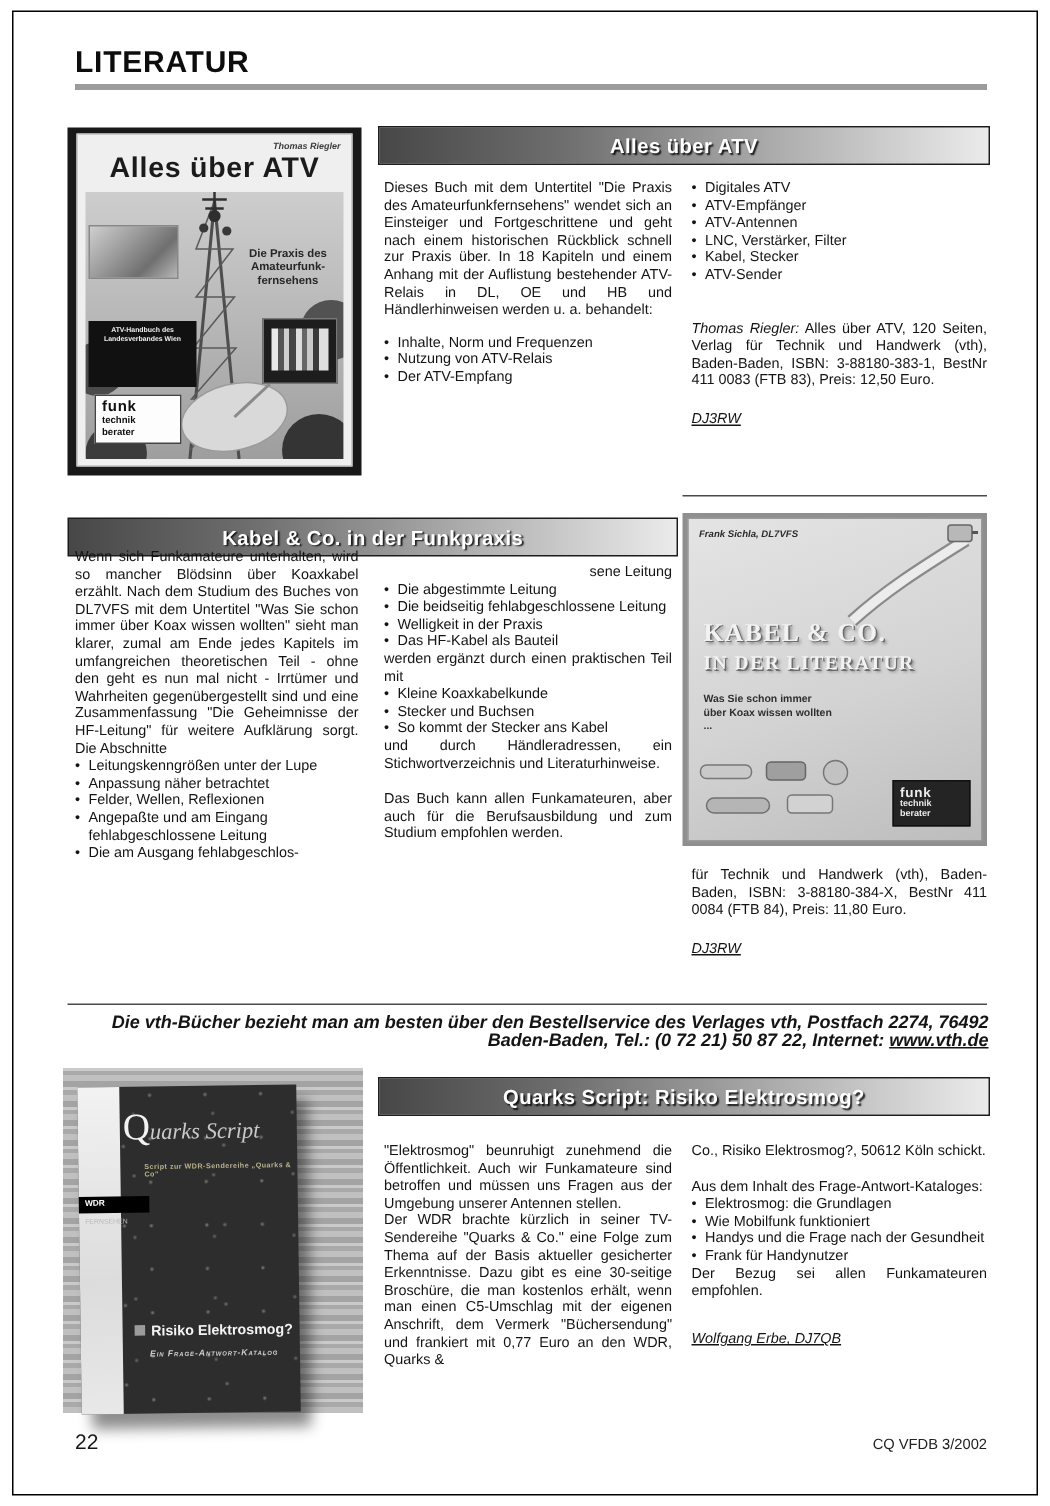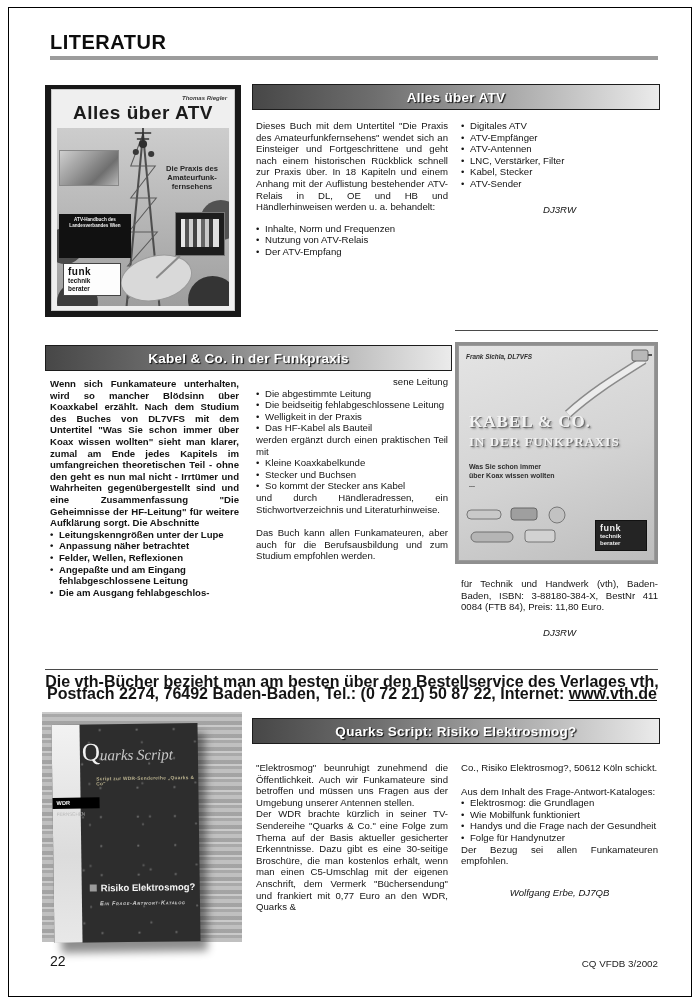--- a/index.html
+++ b/index.html
@@ -23,26 +23,26 @@
   .txt{font-size:9.6px;line-height:11.6px;color:#141414;}
   .para{text-align:justify;margin:0;}
   .gap10{margin-top:10px;}
   .gap24{margin-top:24px;}
   .gap12{margin-top:12px;}
   .bullet{display:flex;}
   .dot{flex:0 0 9px;width:9px;}
   .btxt{flex:1;}
   .plain-line{padding-left:9px;text-align:right;}
   .it{font-style:italic;}
-  .sig{font-style:italic;text-align:center;margin-top:14px;}
+  .sig{font-style:italic;text-align:left;margin-top:14px;text-decoration:underline;}
   .divider{position:absolute;height:1px;background:#4a4a4a;}
 
   
-  .note{position:absolute;left:45px;top:676px;width:614px;font-size:16px;line-height:11.8px;
-        font-weight:bold;color:#141414;text-align:center;}
+  .note{position:absolute;left:45px;top:676px;width:614px;font-size:12px;line-height:11.8px;
+        font-style:italic;font-weight:bold;color:#141414;text-align:right;}
   .note .link{text-decoration:underline;}
 
   
   .pnum{position:absolute;left:50px;top:953px;font-size:14px;color:#161616;}
   .journal{position:absolute;right:42px;top:958px;font-size:9.8px;color:#222;}
 
   
   .cover1{position:absolute;left:45px;top:85px;width:196px;height:232px;background:#181818;}
   .c1-book{position:absolute;left:6px;top:4px;right:6px;bottom:6px;background:#efefef;border:1px solid #c9c9c9;}
   .c1-author{position:absolute;top:5px;right:7px;font-size:6px;font-weight:bold;font-style:italic;color:#3a3a3a;}
@@ -186,57 +186,58 @@
         </div>
         <div class="bullet">
           <span class="dot">•</span>
           <span class="btxt">Kabel, Stecker</span>
         </div>
         <div class="bullet">
           <span class="dot">•</span>
           <span class="btxt">ATV-Sender</span>
         </div>
       </div>
+    <p class="para gap24"><span class="it">Thomas Riegler:</span><span> Alles über ATV, 120 Seiten, Verlag für Technik und Handwerk (vth), Baden-Baden, ISBN: 3-88180-383-1, BestNr 411 0083 (FTB 83), Preis: 12,50 Euro.</span></p>
     <div class="sig">DJ3RW</div>
   </div>
 
   <div class="divider" style="left:455px;top:330px;width:203px;"></div>
 
   <div class="bar" style="left:45px;top:345px;width:405px;">
     <span>Kabel &amp; Co. in der Funkpraxis</span>
   </div>
 
   <div class="cover2">
     <div class="c2-book">
       <div class="c2-author">Frank Sichla, DL7VFS</div>
       <svg class="c2-cable" viewBox="0 0 92 72">
         <path d="M8 66 C30 46 52 32 84 12" stroke="#8a8a8a" stroke-width="9" fill="none"></path>
         <path d="M8 66 C30 46 52 32 84 12" stroke="#ececec" stroke-width="6" fill="none"></path>
         <rect x="72" y="2" width="16" height="11" rx="2" fill="#b8b8b8" stroke="#666"></rect>
         <line x1="88" y1="7" x2="92" y2="7" stroke="#555" stroke-width="2"></line>
       </svg>
       <div class="c2-t1">KABEL &amp; CO.</div>
-      <div class="c2-t2">IN DER FUNKPRAXIS</div>
+      <div class="c2-t2">IN DER LITERATUR</div>
       <div class="c2-tag">Was Sie schon immer über Koax wissen wollten ...</div>
       <svg class="c2-conn" viewBox="0 0 132 52">
         <rect x="4" y="8" width="34" height="9" rx="4" fill="#c9c9c9" stroke="#777"></rect>
         <rect x="48" y="6" width="26" height="12" rx="3" fill="#9f9f9f" stroke="#666"></rect>
         <circle cx="94" cy="13" r="8" fill="#c2c2c2" stroke="#777"></circle>
         <rect x="8" y="30" width="42" height="10" rx="5" fill="#b5b5b5" stroke="#707070"></rect>
         <rect x="62" y="28" width="30" height="12" rx="3" fill="#d2d2d2" stroke="#777"></rect>
       </svg>
       <div class="c2-logo">
         <div class="l0">funk</div>
         <div class="l1">technik</div>
         <div class="l2">berater</div>
       </div>
     </div>
   </div>
 
-  <div class="col txt" style="left:50px;top:378px;width:189px;font-weight:bold;">
+  <div class="col txt" style="left:50px;top:366px;width:189px;">
     <p class="para">Wenn sich Funkamateure unterhalten, wird so mancher Blödsinn über Koaxkabel erzählt. Nach dem Studium des Buches von DL7VFS mit dem Untertitel "Was Sie schon immer über Koax wissen wollten" sieht man klarer, zumal am Ende jedes Kapitels im umfangreichen theoretischen Teil - ohne den geht es nun mal nicht - Irrtümer und Wahrheiten gegenübergestellt sind und eine Zusammenfassung "Die Geheimnisse der HF-Leitung" für weitere Aufklärung sorgt. Die Abschnitte</p>
     <div>
         <div class="bullet">
           <span class="dot">•</span>
           <span class="btxt">Leitungskenngrößen unter der Lupe</span>
         </div>
         <div class="bullet">
           <span class="dot">•</span>
           <span class="btxt">Anpassung näher betrachtet</span>
         </div>
@@ -334,21 +335,21 @@
         <div class="bullet">
           <span class="dot">•</span>
           <span class="btxt">Wie Mobilfunk funktioniert</span>
         </div>
         <div class="bullet">
           <span class="dot">•</span>
           <span class="btxt">Handys und die Frage nach der Gesundheit</span>
         </div>
         <div class="bullet">
           <span class="dot">•</span>
-          <span class="btxt">Folge für Handynutzer</span>
+          <span class="btxt">Frank für Handynutzer</span>
         </div>
       </div>
     <p class="para">Der Bezug sei allen Funkamateuren empfohlen.</p>
     <div class="sig" style="margin-top:20px;">Wolfgang Erbe, DJ7QB</div>
   </div>
 
   <div class="pnum">22</div>
   <div class="journal">CQ VFDB 3/2002</div>
 </div>
 

